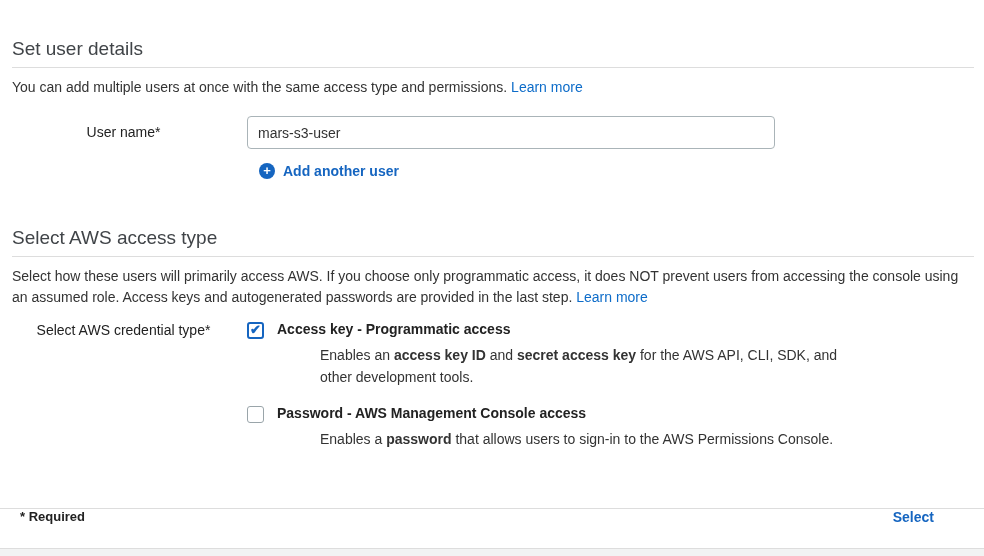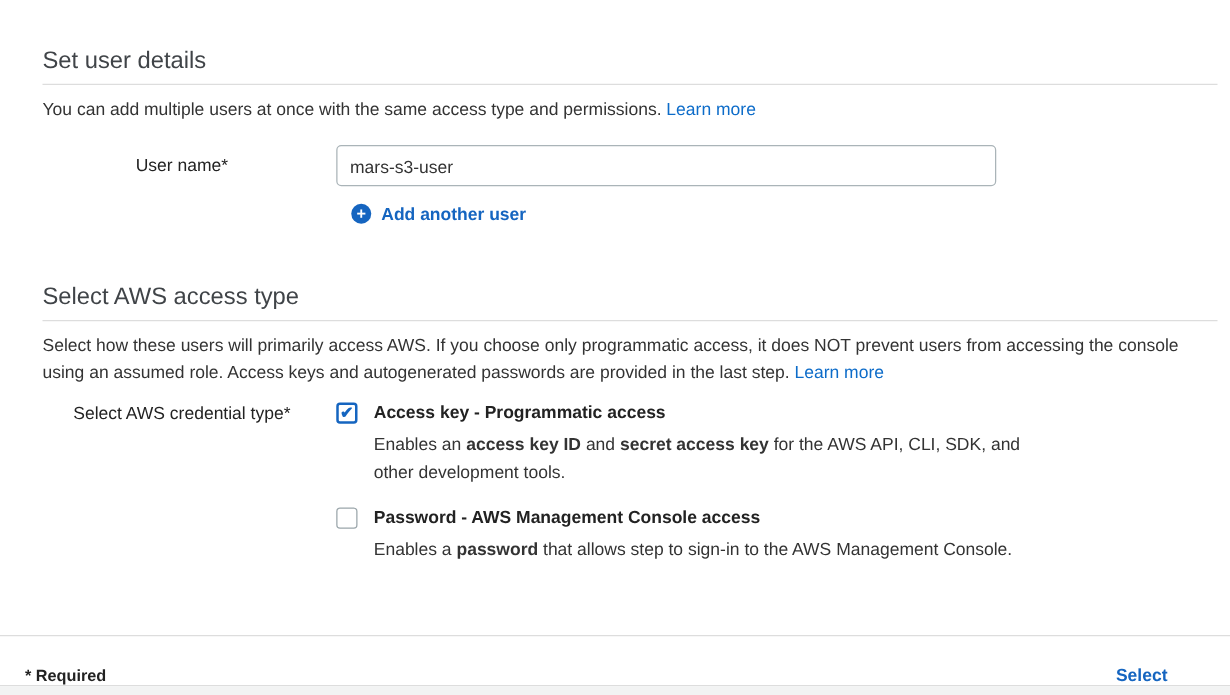--- a/index.html
+++ b/index.html
@@ -9,21 +9,21 @@
     color: #333;
     font-size: 14px;
   }
   .page {
     position: relative;
     width: 984px;
     height: 556px;
     background: #fff;
     overflow: hidden;
   }
-  .content { padding: 0 10px 0 34px; }
+  .content { padding: 0 10px 0 12px; }
 
   
   .header {
     display: flex;
     justify-content: space-between;
     align-items: flex-start;
     padding: 20px 16px 0 20px;
   }
   .page-title {
     font-size: 28px;
@@ -148,33 +148,34 @@
     font-weight: bold;
     font-size: 14px;
     color: #222;
   }
   .opt-desc {
     margin-top: 7px;
     font-size: 14px;
     color: #333;
     line-height: 22px;
     max-width: 552px;
+    margin-left: 43px;
   }
   .opt-desc .b { font-weight: bold; }
 
   
   .footer {
     position: absolute;
     left: 0; right: 0; bottom: 7px;
     height: 41px;
     background: #fff;
     border-top: 1px solid #ddd;
     border-bottom: 1px solid #ddd;
     display: flex;
-    align-items: flex-end;
+    align-items: flex-start;
     padding: 0 20px;
   }
   .bottom-strip {
     position: absolute;
     left: 0; right: 0; bottom: 0;
     height: 7px;
     background: #f2f3f3;
   }
   .required-note { font-weight: bold; font-size: 13px; color: #222; }
   .footer-spacer { flex: 1; }
@@ -235,21 +236,21 @@
           <div>
             <div class="opt-title">Access key - Programmatic access</div>
             <div class="opt-desc"><span>Enables an </span><span class="b">access key ID</span><span> and </span><span class="b">secret access key</span><span> for the AWS API, CLI, SDK, and other development tools.</span></div>
           </div>
         </div>
 
         <div class="option">
           <span class="aws-checkbox"></span>
           <div>
             <div class="opt-title">Password - AWS Management Console access</div>
-            <div class="opt-desc"><span>Enables a </span><span class="b">password</span><span> that allows step to sign-in to the AWS Management Console.</span></div>
+            <div class="opt-desc"><span>Enables a </span><span class="b">password</span><span> that allows users to sign-in to the AWS Permissions Console.</span></div>
           </div>
         </div>
 
       </div>
     </div>
   </div>
 
   <div class="footer">
     <span class="required-note">* Required</span>
     <span class="footer-spacer"></span>

